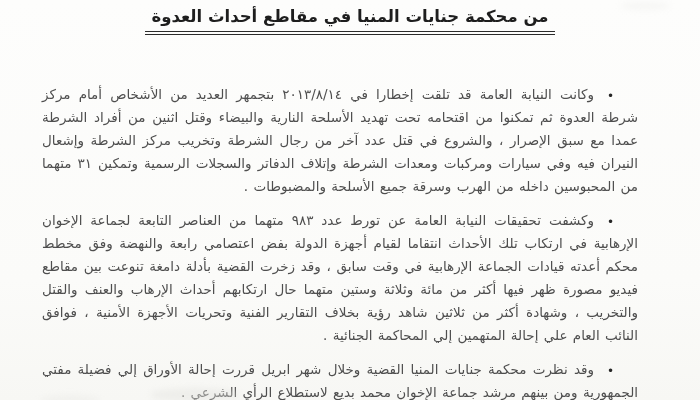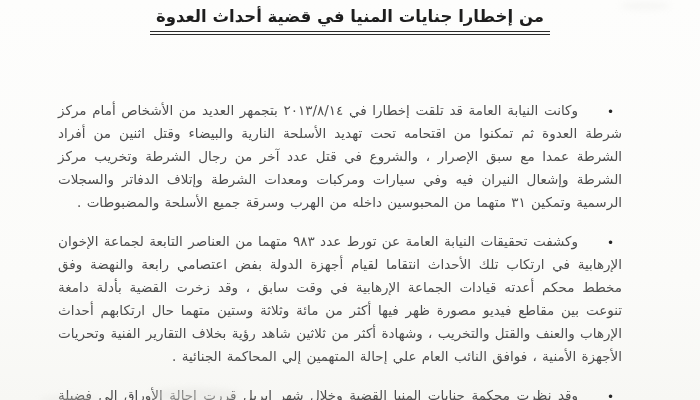--- a/index.html
+++ b/index.html
@@ -44,21 +44,21 @@
     line-height: 23px;
     text-align: justify;
     color: #4e4e4e;
     filter: blur(0.38px);
   }
   .para {
     position: relative;
     margin: 0 0 11px 0;
   }
   .para .ptext {
-    margin: 16px;
+    margin: 0;
     text-indent: 44px; 
     word-spacing: 1px;
   }
   .bullet {
     position: absolute;
     top: 2px;
     right: 24px;
     font-size: 12px;
     color: #262626;
     filter: none;
@@ -75,21 +75,21 @@
   .noise.n1 { left: 150px; top: 388px; width: 90px;  height: 14px; }
   .noise.n2 { left: 40px;  top: 395px; width: 60px;  height: 10px; opacity: 0.3; }
   .noise.n3 { left: 620px; top: 2px;   width: 50px;  height: 8px;  opacity: 0.25; }
 </style>
 </head>
 <body>
 
 <div class="scan">
 
   <div class="title-wrap">
-    <h1 class="doc-title">من إخطارا جنايات المنيا في قضية أحداث العدوة</h1>
+    <h1 class="doc-title">من محكمة جنايات المنيا في مقاطع أحداث العدوة</h1>
   </div>
 
   <div class="doc-body">
 
     <div class="para">
       <span class="bullet">•</span>
       <p class="ptext">وكانت النيابة العامة قد تلقت إخطارا في ٢٠١٣/٨/١٤ بتجمهر العديد من الأشخاص أمام مركز شرطة العدوة ثم تمكنوا من اقتحامه تحت تهديد الأسلحة النارية والبيضاء وقتل اثنين من أفراد الشرطة عمدا مع سبق الإصرار ، والشروع في قتل عدد آخر من رجال الشرطة وتخريب مركز الشرطة وإشعال النيران فيه وفي سيارات ومركبات ومعدات الشرطة وإتلاف الدفاتر والسجلات الرسمية وتمكين ٣١ متهما من المحبوسين داخله من الهرب وسرقة جميع الأسلحة والمضبوطات .</p>
     </div>
 
     <div class="para">

